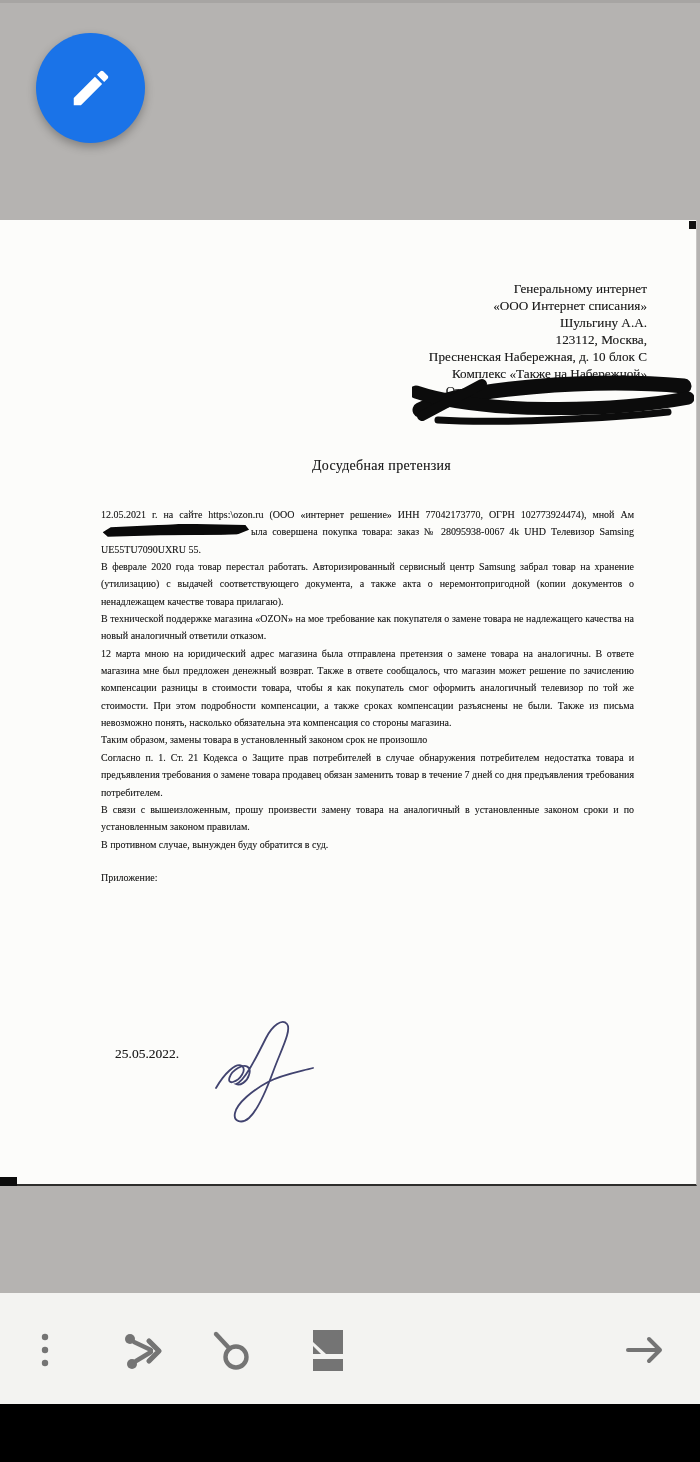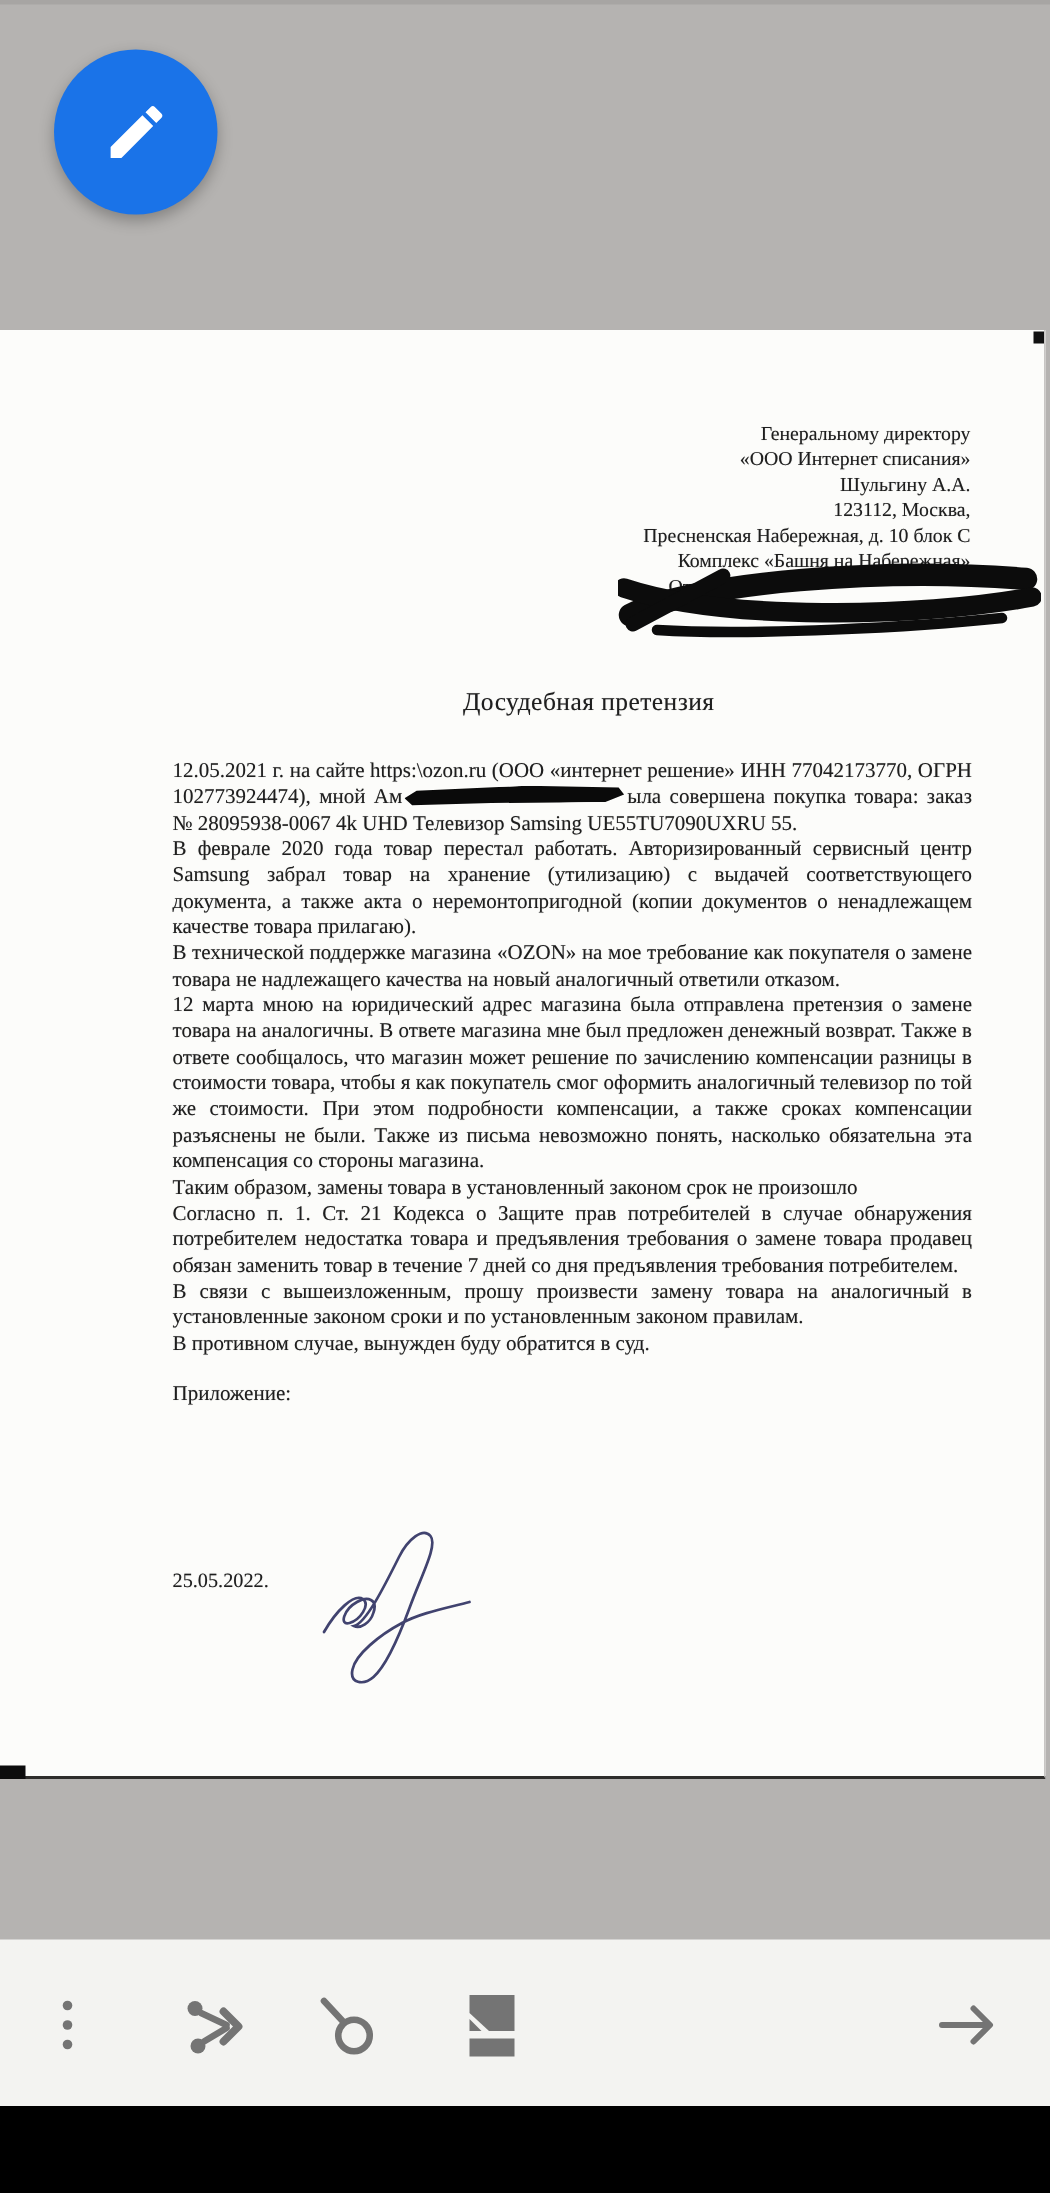--- a/index.html
+++ b/index.html
@@ -28,27 +28,27 @@
 
   .recipient{
     position:absolute;top:60px;right:49px;width:420px;
     text-align:right;font-size:13.2px;line-height:17px;
   }
   .recipient-spacer{display:inline-block;width:186px;}
 
   .scribble-addr{position:absolute;left:412px;top:150px;}
 
   .doc-title{
-    position:absolute;left:126px;top:238px;width:533px;
-    text-align:center;font-size:17px;letter-spacing:0.3px;
+    position:absolute;left:115px;top:238px;width:533px;
+    text-align:center;font-size:14px;letter-spacing:0.3px;
   }
 
   .body-text{
-    position:absolute;left:115px;top:286px;width:533px;
-    font-size:14px;line-height:17.35px;text-align:justify;font-family:Liberation Serif, serif;
+    position:absolute;left:101px;top:286px;width:533px;
+    font-size:10px;line-height:17.35px;text-align:justify;font-family:Liberation Serif, serif;
   }
   .body-text p{margin:0;}
   .inline-redact{
     display:inline-block;width:146px;height:12px;background:#0a0a0a;
     border-radius:6px 3px 5px 3px;transform:skewX(-10deg) rotate(-1.2deg);
     vertical-align:-1px;margin:0 2px;
     clip-path:polygon(0% 55%,5% 15%,55% 0%,97% 20%,100% 60%,92% 100%,40% 92%,4% 95%);
   }
   .attachments{margin-top:16px;}
   .attachments ol{margin:0;padding-left:38px;}
@@ -84,26 +84,26 @@
         <path fill="#ffffff" d="M3 17.25V21h3.75L17.81 9.94l-3.75-3.75L3 17.25zM20.71 7.04c.39-.39.39-1.02 0-1.41l-2.34-2.34c-.39-.39-1.02-.39-1.41 0l-1.83 1.83 3.75 3.75 1.83-1.83z"></path>
       </svg>
     </span>
   </button>
 
   <div class="page">
     <div class="corner-mark-tr"></div>
     <div class="corner-mark-bl"></div>
 
     <div class="recipient">
-      <div>Генеральному директору</div>
+      <div>Генеральному интернет</div>
       <div>«ООО Интернет списания»</div>
       <div>Шульгину А.А.</div>
       <div>123112, Москва,</div>
       <div>Пресненская Набережная, д. 10 блок С</div>
-      <div>Комплекс «Башня на Набережная»</div>
+      <div>Комплекс «Также на Набережной»</div>
       <div>
         <span>От</span><span class="recipient-spacer"></span>
       </div>
     </div>
 
     <div class="scribble-addr">
       <svg width="282" height="64" viewBox="0 0 282 64" fill="none">
         <path d="M8,40 C50,18 180,8 272,16" stroke="#0c0c0c" stroke-width="15" stroke-linecap="round"></path>
         <path d="M4,22 C70,44 200,42 276,28" stroke="#0c0c0c" stroke-width="13" stroke-linecap="round"></path>
         <path d="M26,50 C90,54 200,48 256,42" stroke="#0c0c0c" stroke-width="7" stroke-linecap="round"></path>

